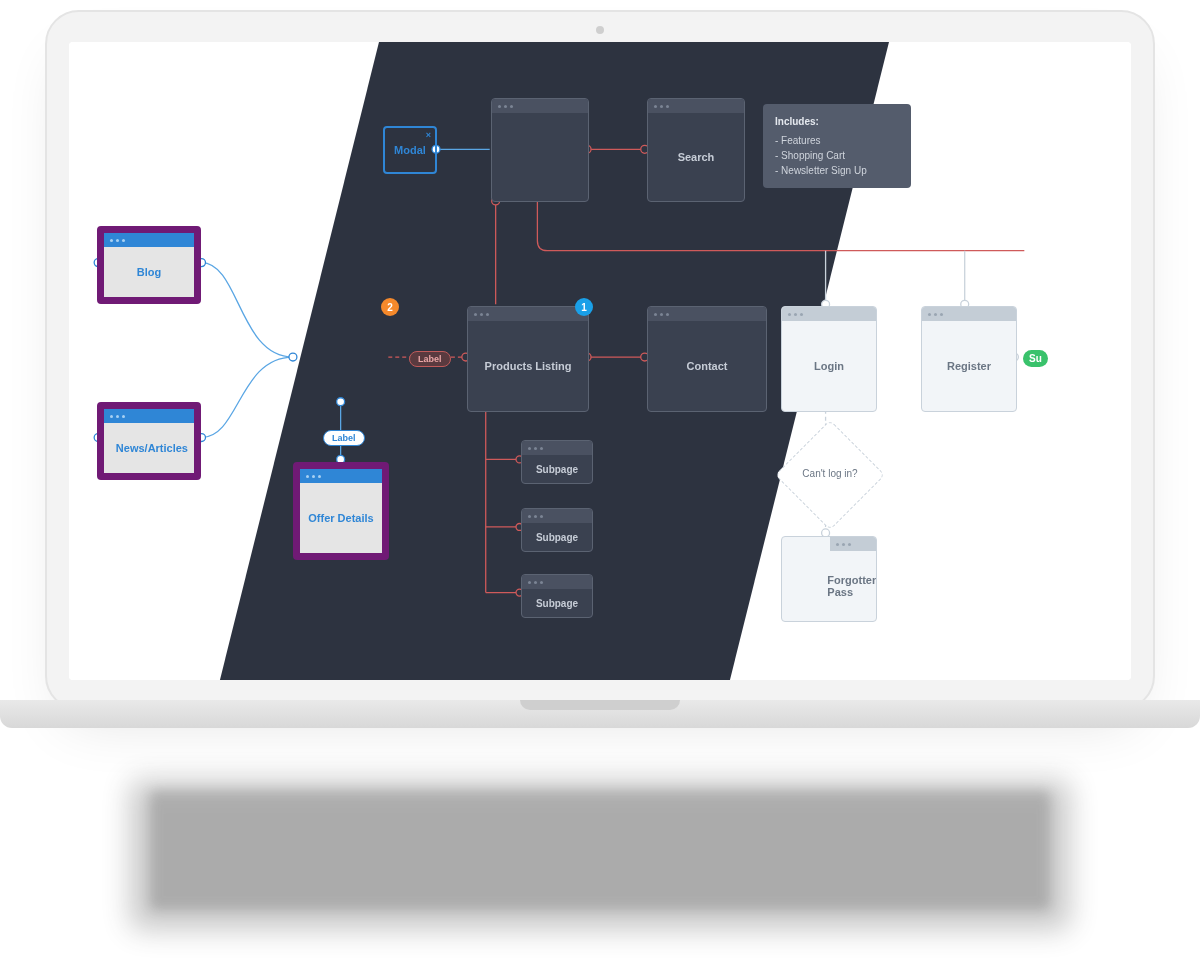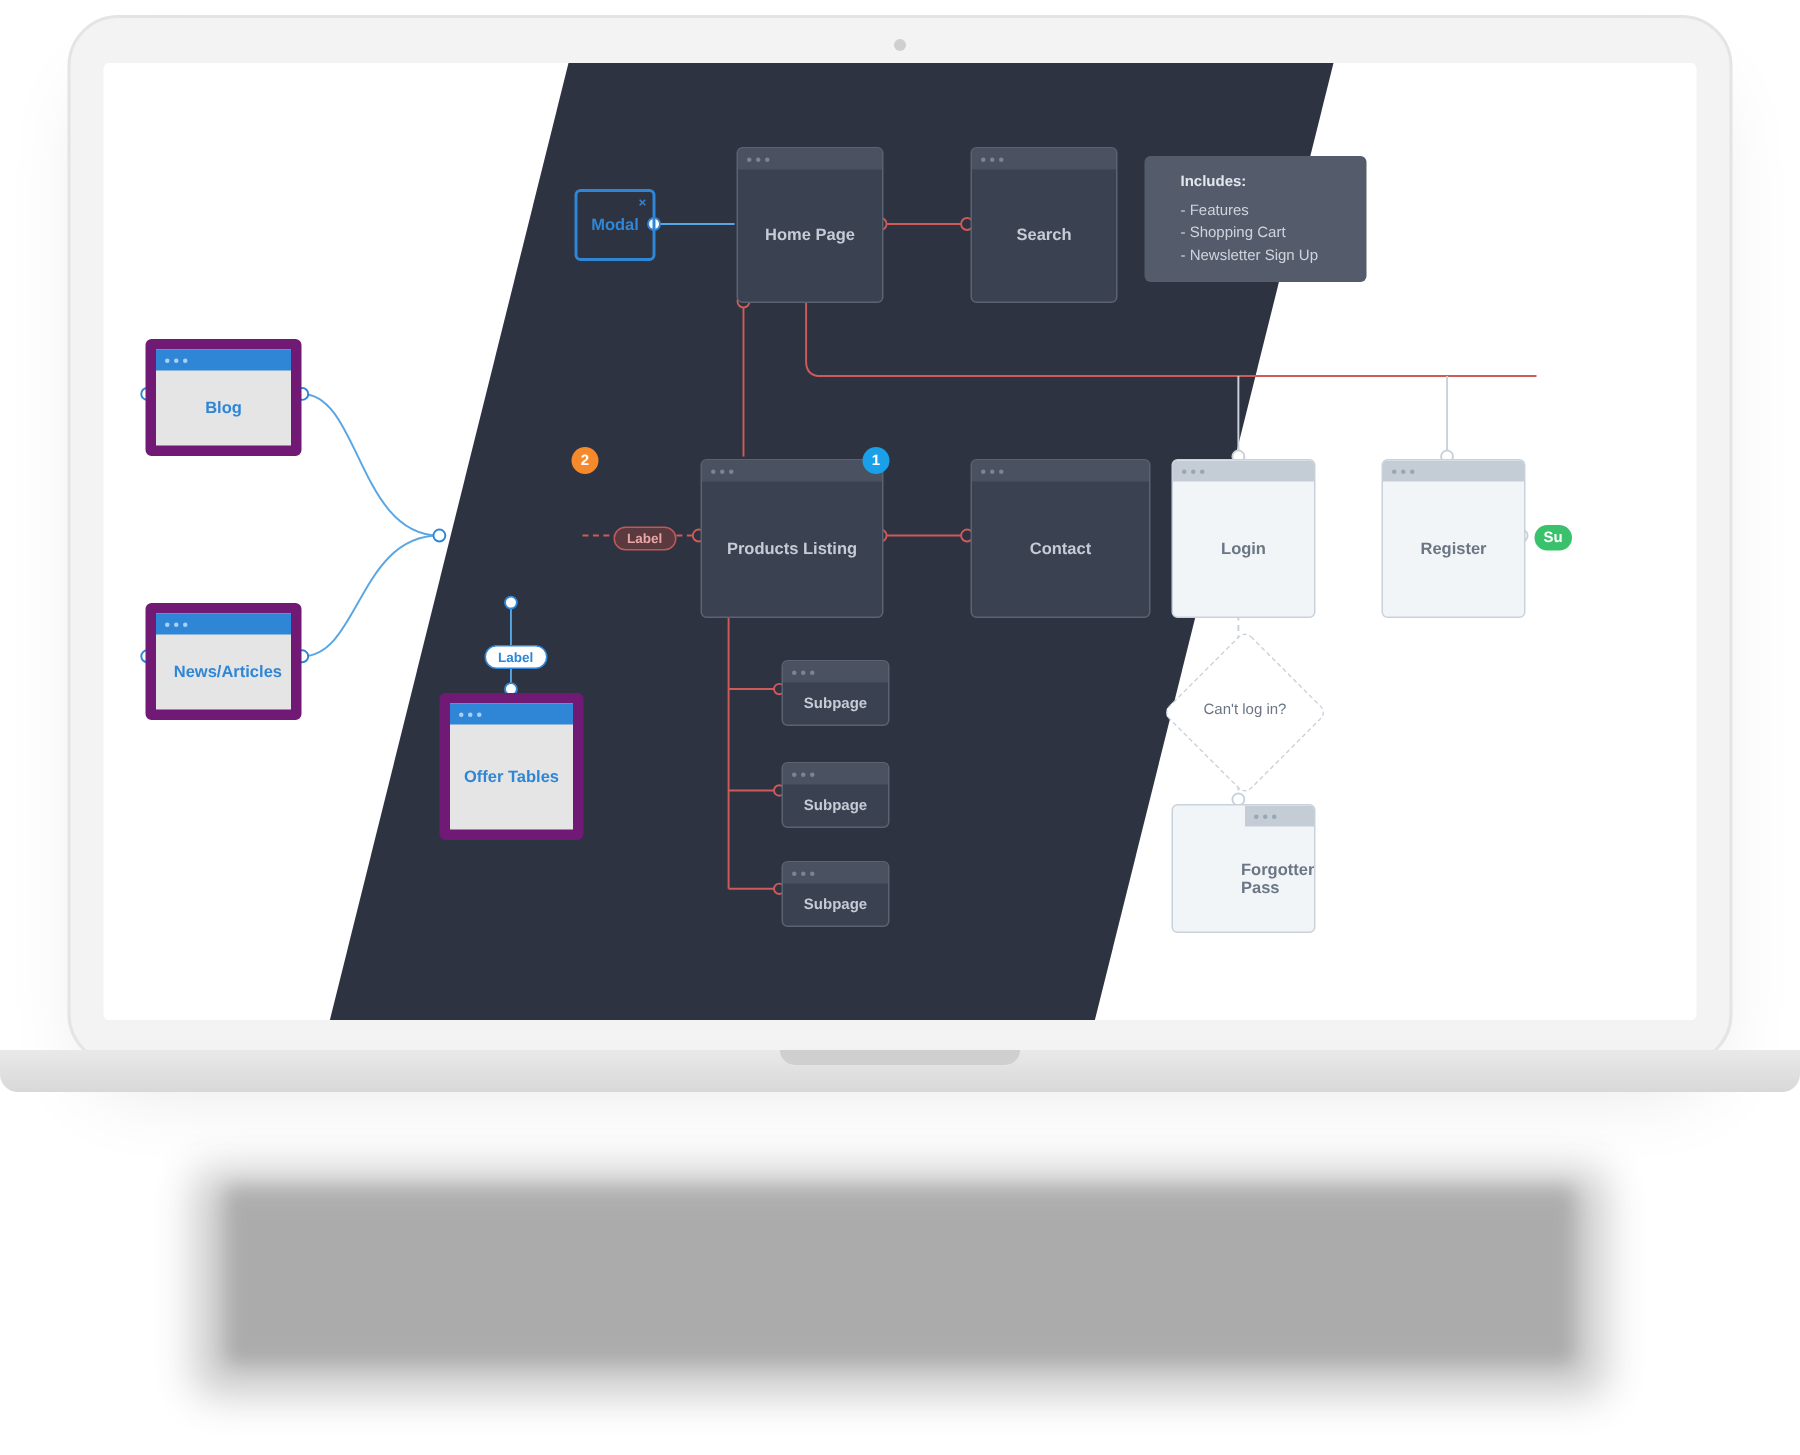--- a/index.html
+++ b/index.html
@@ -31,21 +31,21 @@
   .c-grey .hdr{background:#c4cdd6;}
   .c-grey .hdr span{background:#9aa6b2;}
   
   .c-dark{border:1px solid #5b6372;background:#3a4150;color:#c6ccd6;}
   .c-dark .hdr{background:#4a5161;}
   .c-dark .hdr span{background:#7b8494;}
   
   .c-modal{border:2px solid #2f86d6;background:transparent;color:#2f86d6;}
   .c-modal .close{position:absolute;top:2px;right:4px;font-size:9px;color:#2f86d6;}
   
-  .note{position:absolute;background:#545c6c;color:#cfd4dc;font-size:10px;line-height:15px;padding:10px 24px;border-radius:4px;}
+  .note{position:absolute;background:#545c6c;color:#cfd4dc;font-size:10px;line-height:15px;padding:10px 12px;border-radius:4px;}
   .note strong{color:#e4e8ee;font-weight:600;display:block;margin-bottom:4px;}
   
   .pill{position:absolute;font-size:9px;padding:2px 8px;border-radius:10px;font-weight:600;}
   .pill-blue{background:#fff;border:1px solid #2f86d6;color:#2f86d6;}
   .pill-red{background:#5a3a3f;border:1px solid #c05a5a;color:#e9a6a6;}
   .pill-green{position:absolute;background:#39c26b;color:#fff;font-size:10px;font-weight:700;padding:3px 6px;border-radius:9px;}
   
   .badge{position:absolute;width:18px;height:18px;border-radius:50%;color:#fff;font-size:10px;font-weight:700;display:flex;align-items:center;justify-content:center;}
   .badge-orange{background:#f5892b;}
   .badge-blue{background:#1aa0e8;}
@@ -150,30 +150,29 @@
               <span></span>
             </div>
           <div class="body">News/Articles</div>
         </div>
         <div class="card c-light" style="left:224px;top:420px;width:96px;height:98px;">
           <div class="hdr">
               <span></span>
               <span></span>
               <span></span>
             </div>
-          <div class="body">Offer Tables</div>
+          <div class="body">Offer Details</div>
         </div>
 
         <div class="card c-dark" style="left:422px;top:56px;width:98px;height:104px;">
           <div class="hdr">
               <span></span>
               <span></span>
               <span></span>
             </div>
-          <div class="body">Home Page</div>
         </div>
         <div class="card c-dark" style="left:578px;top:56px;width:98px;height:104px;">
           <div class="hdr">
               <span></span>
               <span></span>
               <span></span>
             </div>
           <div class="body">Search</div>
         </div>
         <div class="card c-dark" style="left:398px;top:264px;width:122px;height:106px;">

